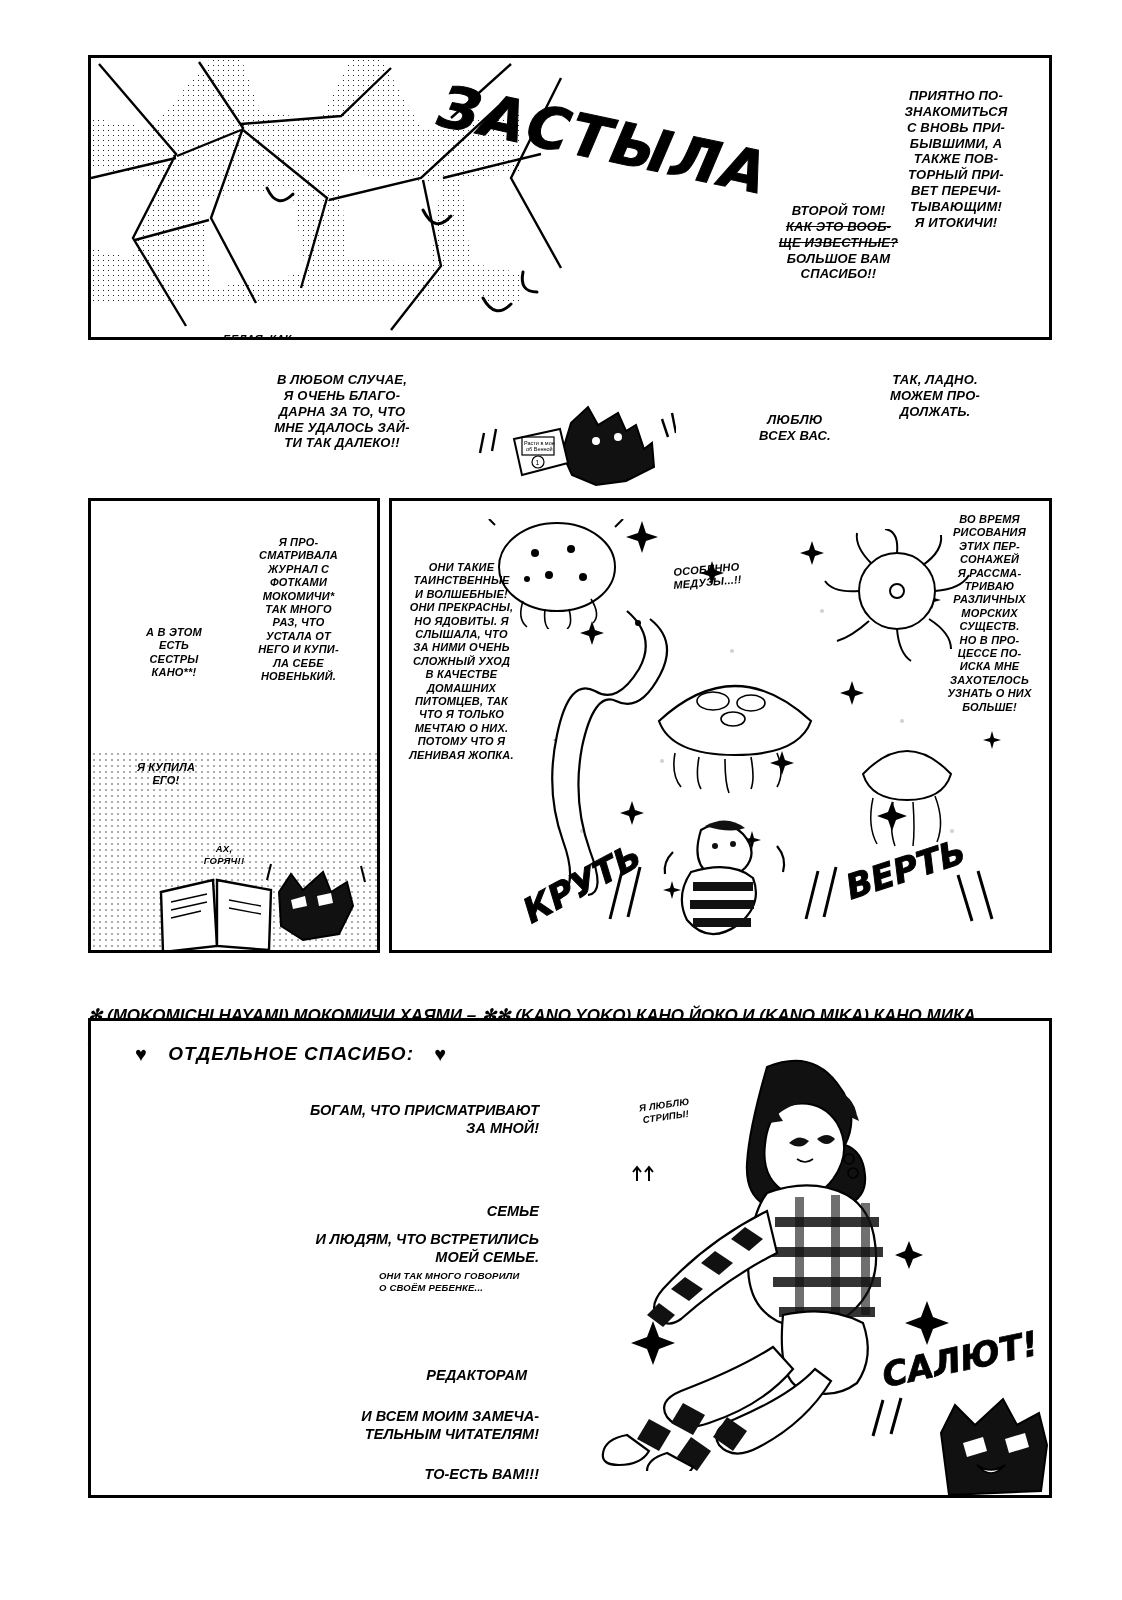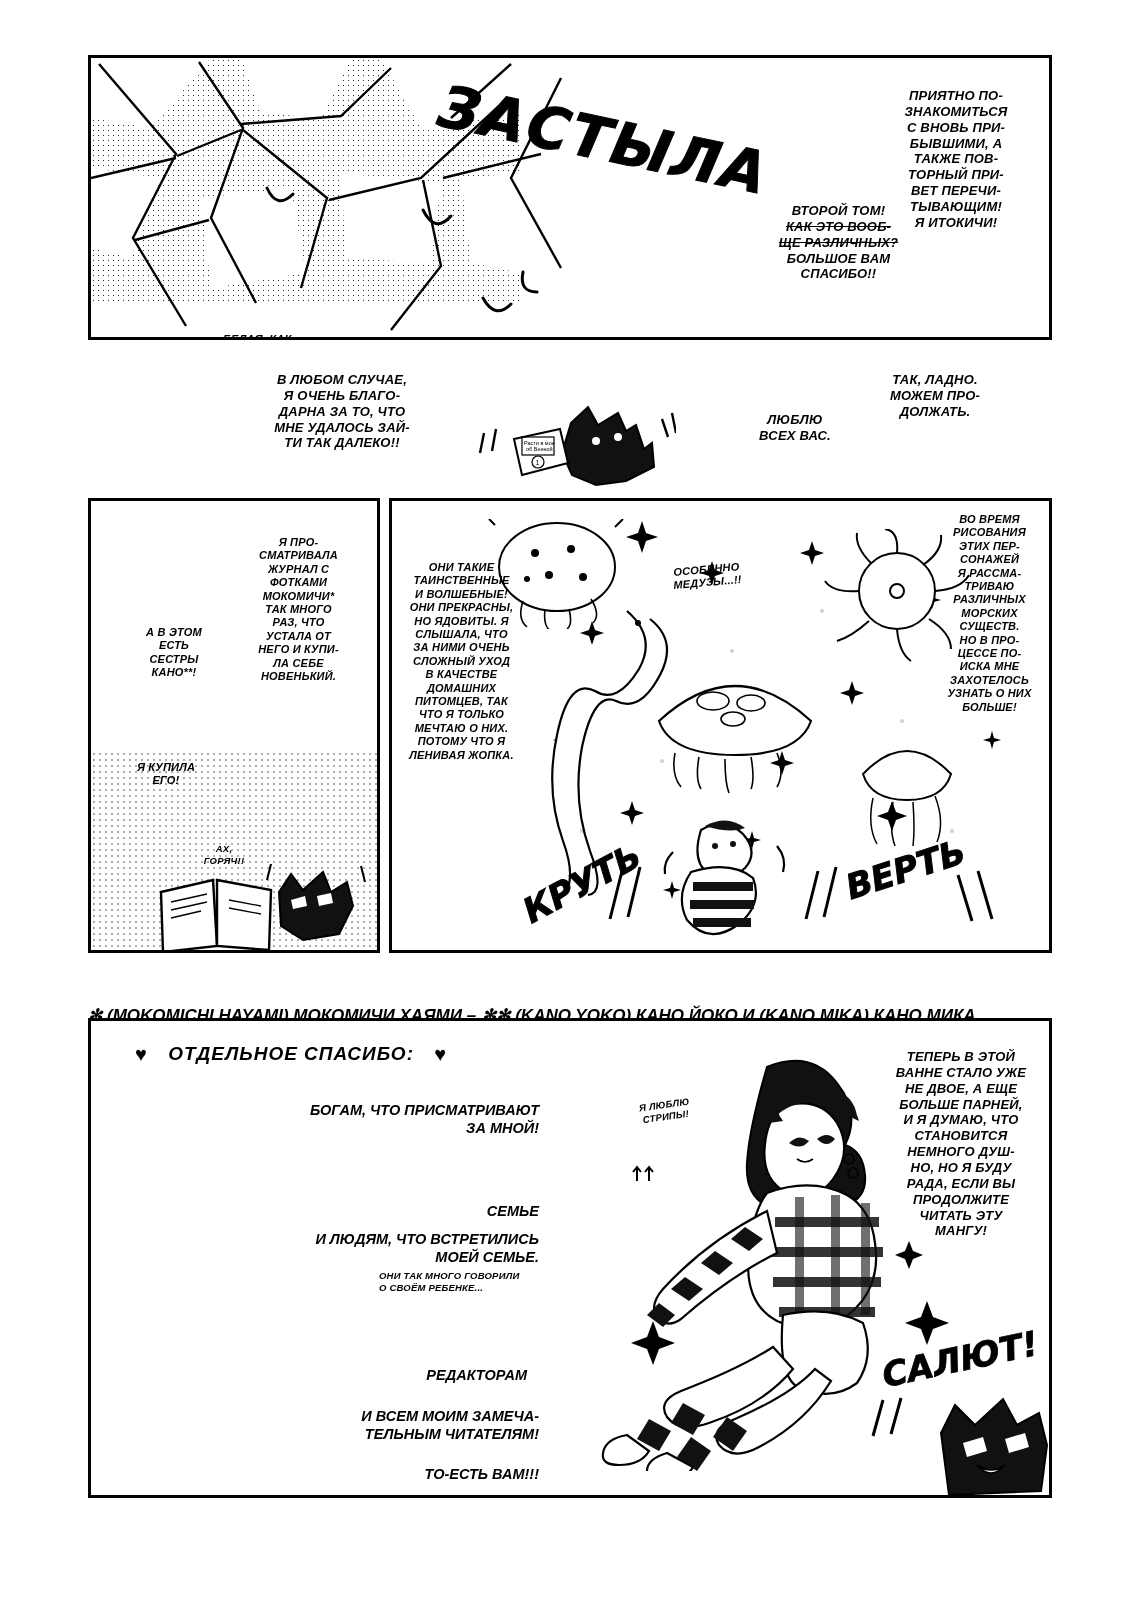--- a/index.html
+++ b/index.html
@@ -156,21 +156,21 @@
 
     <div class="txt small" style="left:132px; top:275px; width:180px; text-align:left;">БЕЛАЯ, КАК
 ПРОСТЫНЯ, НЕР-
 ВИШКИ ШАЛЯТ.</div>
 
     <div class="sfx" style="left:345px; top:48px; font-size:58px; transform:rotate(12deg); letter-spacing:2px; -webkit-text-stroke:1px #000;">ЗАСТЫЛА</div>
 
     <div style="position:absolute; left:640px; top:145px; width:215px; text-align:center;">
       <div class="txt reg" style="position:static; width:100%;">ВТОРОЙ ТОМ!</div>
       <div class="txt reg strike" style="position:static; width:100%;">КАК ЭТО ВООБ-
-ЩЕ РАЗЛИЧНЫХ?</div>
+ЩЕ ИЗВЕСТНЫЕ?</div>
       <div class="txt reg" style="position:static; width:100%;">БОЛЬШОЕ ВАМ
 СПАСИБО!!</div>
     </div>
 
     <div class="txt reg" style="left:770px; top:30px; width:190px;">ПРИЯТНО ПО-
 ЗНАКОМИТЬСЯ
 С ВНОВЬ ПРИ-
 БЫВШИМИ, А
 ТАКЖЕ ПОВ-
 ТОРНЫЙ ПРИ-
@@ -502,32 +502,20 @@
 
     <div style="position:absolute; left:540px; top:140px; width:40px; height:24px;">
       <svg width="40" height="24" viewBox="0 0 40 24">
         <g stroke="#000" stroke-width="2" fill="none">
           <path d="M6 20 L6 6 M2 11 L6 6 L10 11"></path>
           <path d="M18 20 L18 6 M14 11 L18 6 L22 11"></path>
         </g>
       </svg>
     </div>
 
-    <div class="txt reg" style="left:790px; top:28px; width:160px;">ТЕПЕРЬ В ЭТОЙ
-ВАННЕ СТАЛО УЖЕ
-НЕ ДВОЕ, А ЕЩЕ
-БОЛЬШЕ ПАРНЕЙ,
-И Я ДУМАЮ, ЧТО
-СТАНОВИТСЯ
-НЕМНОГО ДУШ-
-НО, НО Я БУДУ
-РАДА, ЕСЛИ ВЫ
-ПРОДОЛЖИТЕ
-ЧИТАТЬ ЭТУ
-МАНГУ!</div>
 
     <div style="position:absolute; left:440px; top:30px; width:420px; height:420px;">
       <svg width="420" height="420" viewBox="0 0 420 420">
 
         <g fill="#111" stroke="#000" stroke-width="2">
           <path d="M236 16 q44 -18 70 16 q24 30 8 62 q18 6 20 30 q2 22 -18 30
                    q-8 26 -34 26 q-30 0 -44 -24 q-24 -10 -22 -44 q2 -34 20 -96 Z"></path>
         </g>
 
         <g fill="#fff" stroke="#000" stroke-width="2">

